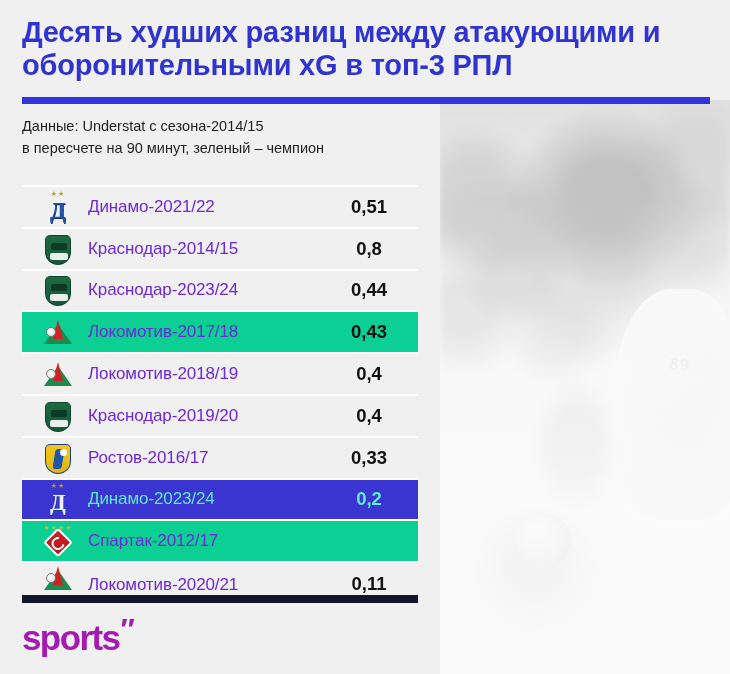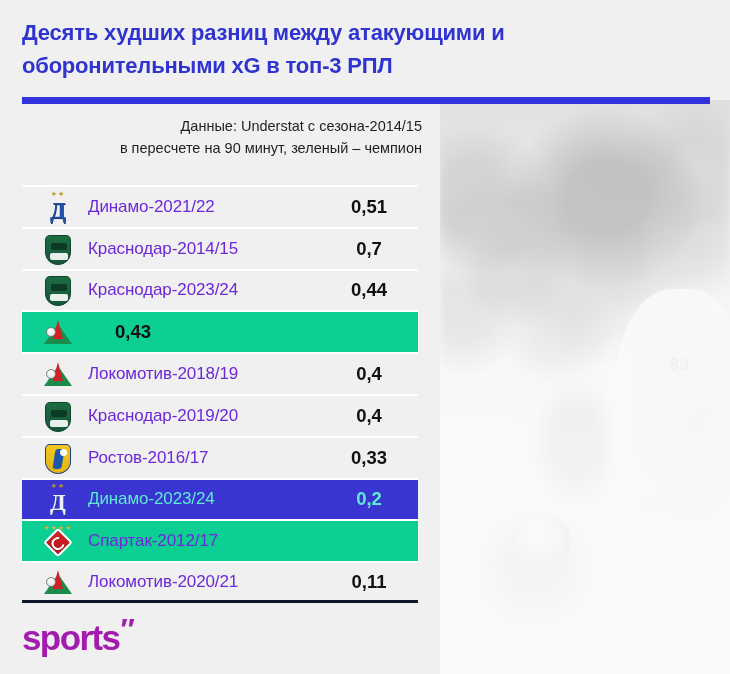--- a/index.html
+++ b/index.html
@@ -60,49 +60,48 @@
     position:absolute;left:26%;top:72%;width:56px;height:56px;border-radius:50%;
     background:radial-gradient(circle at 38% 33%, rgba(255,255,255,.98), rgba(226,226,229,.8) 62%, rgba(205,205,209,.7));
     box-shadow:inset -4px -5px 9px rgba(190,190,195,.45);
   }
 
   
   .title{
     position:absolute;left:22px;top:16px;width:690px;
     color:#2f33cf;
     font-weight:700;
-    font-size:22px;
+    font-size:29px;
     line-height:33px;
     letter-spacing:-.2px;
   }
   .rule{
     position:absolute;left:22px;top:97px;width:688px;height:7px;
     background:#3333dd;
   }
   .subtitle{
     position:absolute;left:22px;top:115px;width:400px;
     color:#1f1f1f;
     font-size:14.5px;
     line-height:22px;
-    text-align:right;
   }
 
   
   .table{
     position:absolute;left:22px;top:185px;width:396px;
   }
   .row{
     position:relative;
     height:41.8px;
     display:flex;align-items:center;
     border-top:2px solid #ffffff;
     background:#f0f0f0;
     box-sizing:border-box;
   }
-  .row:last-child{border-bottom:3px solid #0f172a;}
+  .row:last-child{border-bottom:8px solid #0f172a;align-items:flex-end;}
   .row.hl-green{background:#0ccf93;}
   .row.hl-blue{background:#3a35d0;}
   .row.hl-blue .team,.row.hl-blue .val{color:#5eead4;}
 
   .crest{
     width:44px;height:34px;margin-left:14px;margin-right:8px;
     position:relative;flex:0 0 44px;
   }
   .team{
     flex:1 1 auto;
@@ -230,36 +229,37 @@
     </div>
     <div class="team">Динамо-2021/22</div>
     <div class="val">0,51</div>
   </div>
 
   <div class="row">
     <div class="crest">
       <span class="cr-shield cr-kra"></span>
     </div>
     <div class="team">Краснодар-2014/15</div>
-    <div class="val">0,7</div>
+    <div class="val">0,8</div>
   </div>
 
   <div class="row">
     <div class="crest">
       <span class="cr-shield cr-kra"></span>
     </div>
     <div class="team">Краснодар-2023/24</div>
     <div class="val">0,44</div>
   </div>
 
   <div class="row hl-green">
     <div class="crest">
       <span class="cr-lok"></span>
       <span class="cr-lok-ball"></span>
     </div>
+    <div class="team">Локомотив-2017/18</div>
     <div class="val">0,43</div>
   </div>
 
   <div class="row">
     <div class="crest">
       <span class="cr-lok"></span>
       <span class="cr-lok-ball"></span>
     </div>
     <div class="team">Локомотив-2018/19</div>
     <div class="val">0,4</div>

